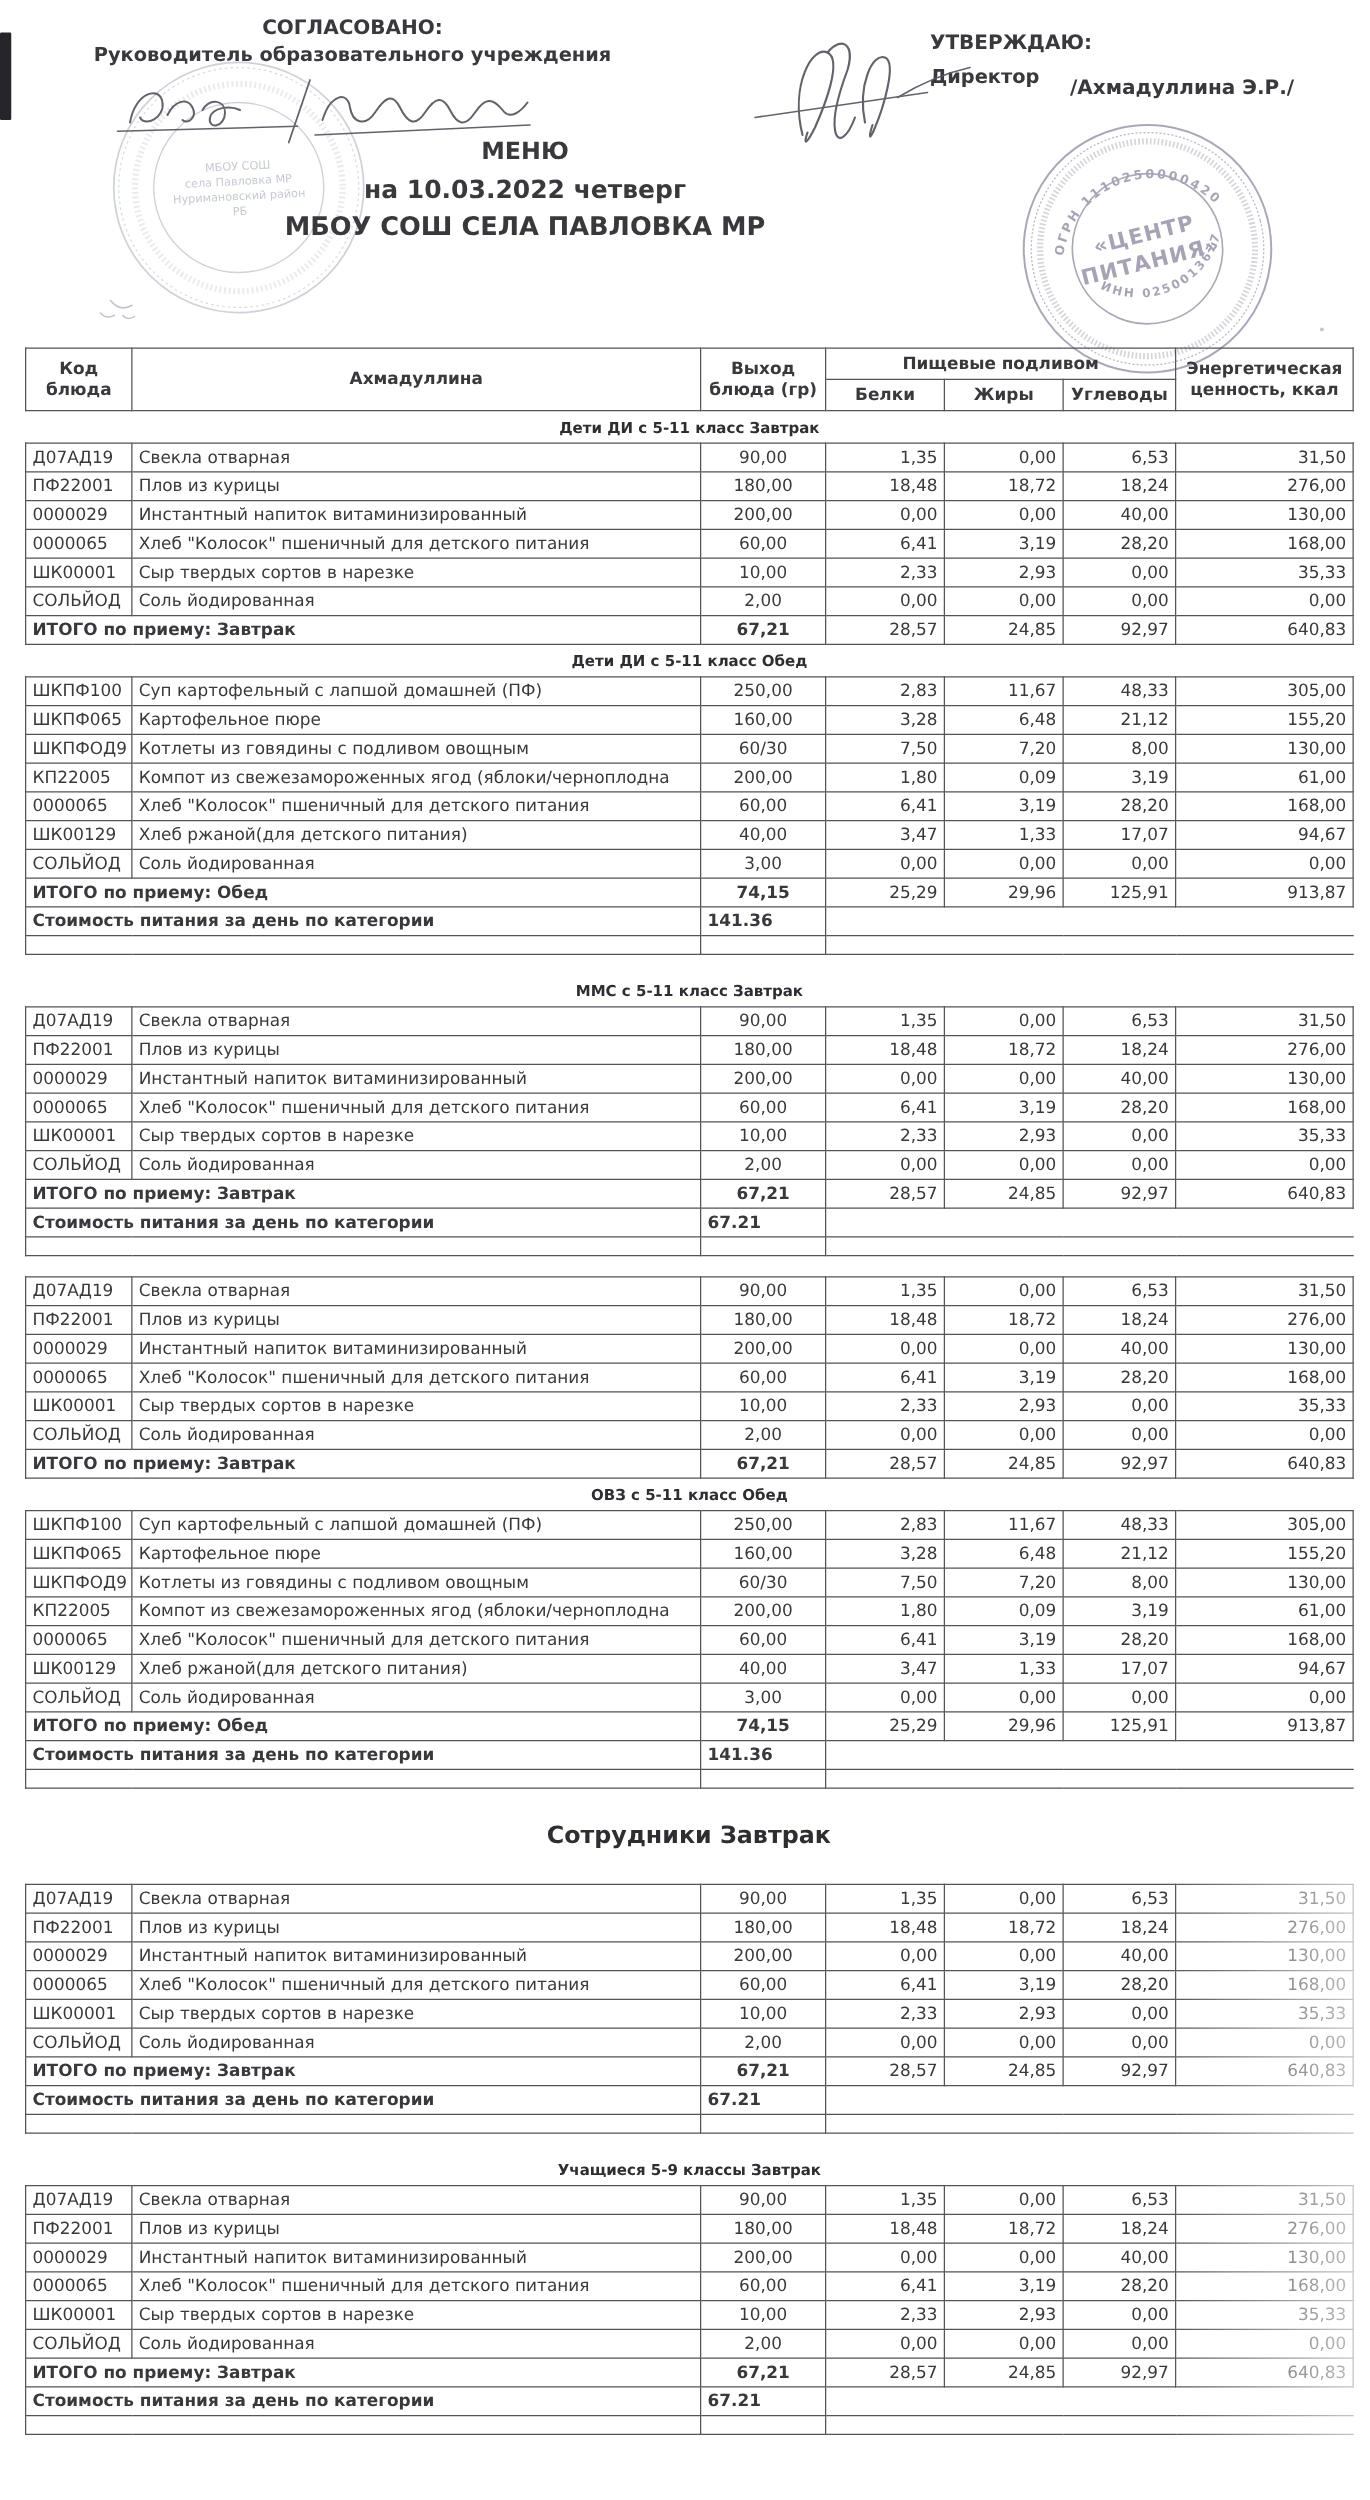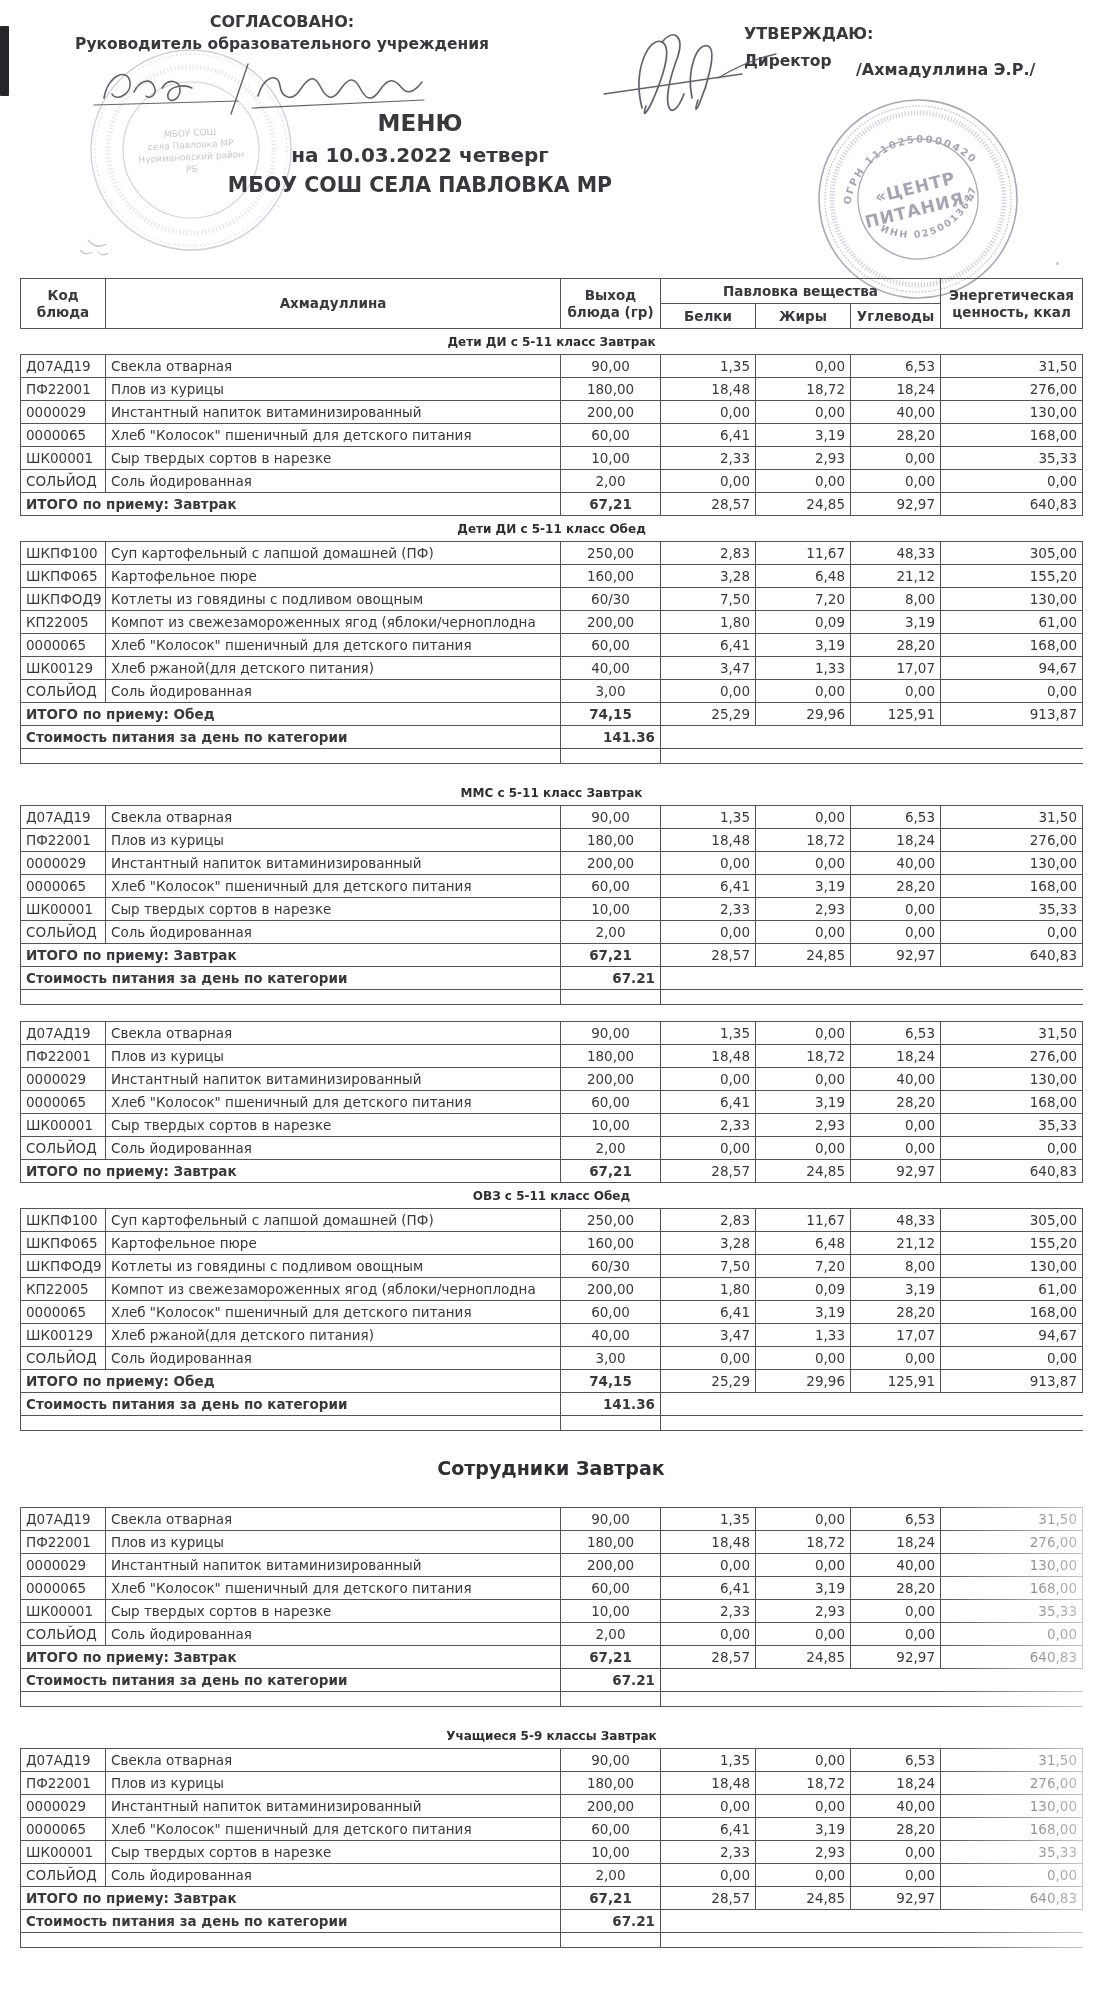--- a/index.html
+++ b/index.html
@@ -12,42 +12,42 @@
   
   .doc-header{position:relative;height:278px;}
   .agreed{left:36px;top:12px;width:492px;text-align:center;}
   .agreed .lbl{font-weight:700;font-size:16px;}
   .agreed .role{font-weight:700;font-size:15.5px;margin-top:4px;}
   .approved-block{left:744px;top:24px;text-align:left;}
   .approved-block .lbl{font-weight:700;font-size:16px;}
   .approved-block .role{font-weight:700;font-size:15.5px;margin-top:9px;}
   .director-name{left:856px;top:60px;font-weight:700;font-size:16px;white-space:nowrap;}
   .menu-title{left:20px;top:110px;width:800px;text-align:center;}
-  .menu-title .t1{font-weight:700;font-size:23px;}
+  .menu-title .t1{font-weight:700;font-size:19px;}
   .menu-title .t2{font-weight:700;font-size:20px;margin-top:7px;}
   .menu-title .t3{font-weight:700;font-size:20.5px;margin-top:6px;}
   .edge-mark{left:0;top:26px;width:9px;height:70px;background:#26262a;border-radius:1px;}
   .speck{width:3px;height:3px;border-radius:50%;background:#9a9aa2;opacity:.6;}
   
   .stamp,.sig{pointer-events:none;}
   
   .tables{position:relative;}
   table{border-collapse:collapse;table-layout:fixed;width:1062px;margin:0 0 16px 20px;}
   td,th{border:1px solid #53535a;padding:1px 5px;font-size:13.5px;height:20px;
         overflow:hidden;white-space:nowrap;vertical-align:middle;}
   th{font-weight:700;text-align:center;white-space:normal;line-height:1.22;padding:2px 3px;font-size:13.5px;}
   td.code{text-align:left;}
   td.name{text-align:left;}
   td.out{text-align:center;}
   td.num{text-align:right;}
   tr.section td{border:none;font-weight:700;text-align:center;font-size:12px;padding:3px 0 2px;color:#2d2d32;}
   tr.total td.label{font-weight:700;}
   tr.total td.out{font-weight:700;}
   tr.cost td.label{font-weight:700;}
-  tr.cost td.value{font-weight:700;text-align:right;}
+  tr.cost td.value{font-weight:700;text-align:left;}
   tr.cost td.spacer{border-right:none;}
   tr.empty td{height:12px;}
   tr.empty td.spacer{border-right:none;}
   .standalone-title{width:1062px;margin:26px 0 28px 20px;text-align:center;font-weight:700;font-size:19px;color:#2d2d32;}
   .fade-overlay{right:0;top:1485px;width:160px;height:515px;
     background:linear-gradient(to right,rgba(255,255,255,0),rgba(255,255,255,0.72));}
 </style>
 </head>
 <body>
 
@@ -149,21 +149,21 @@
         <col style="width: 95px;">
         <col style="width: 95px;">
         <col style="width: 90px;">
         <col style="width: 142px;">
       </colgroup>
       <thead>
         <tr>
           <th rowspan="2">Код блюда</th>
           <th rowspan="2">Ахмадуллина</th>
           <th rowspan="2">Выход блюда (гр)</th>
-          <th colspan="3">Павловка вещества</th>
+          <th colspan="3">Пищевые подливом</th>
           <th rowspan="2">Энергетическая ценность, ккал</th>
         </tr>
         <tr>
           <th>Белки</th>
           <th>Жиры</th>
           <th>Углеводы</th>
         </tr>
       </thead>
       <tbody>
         <tr class="section">

